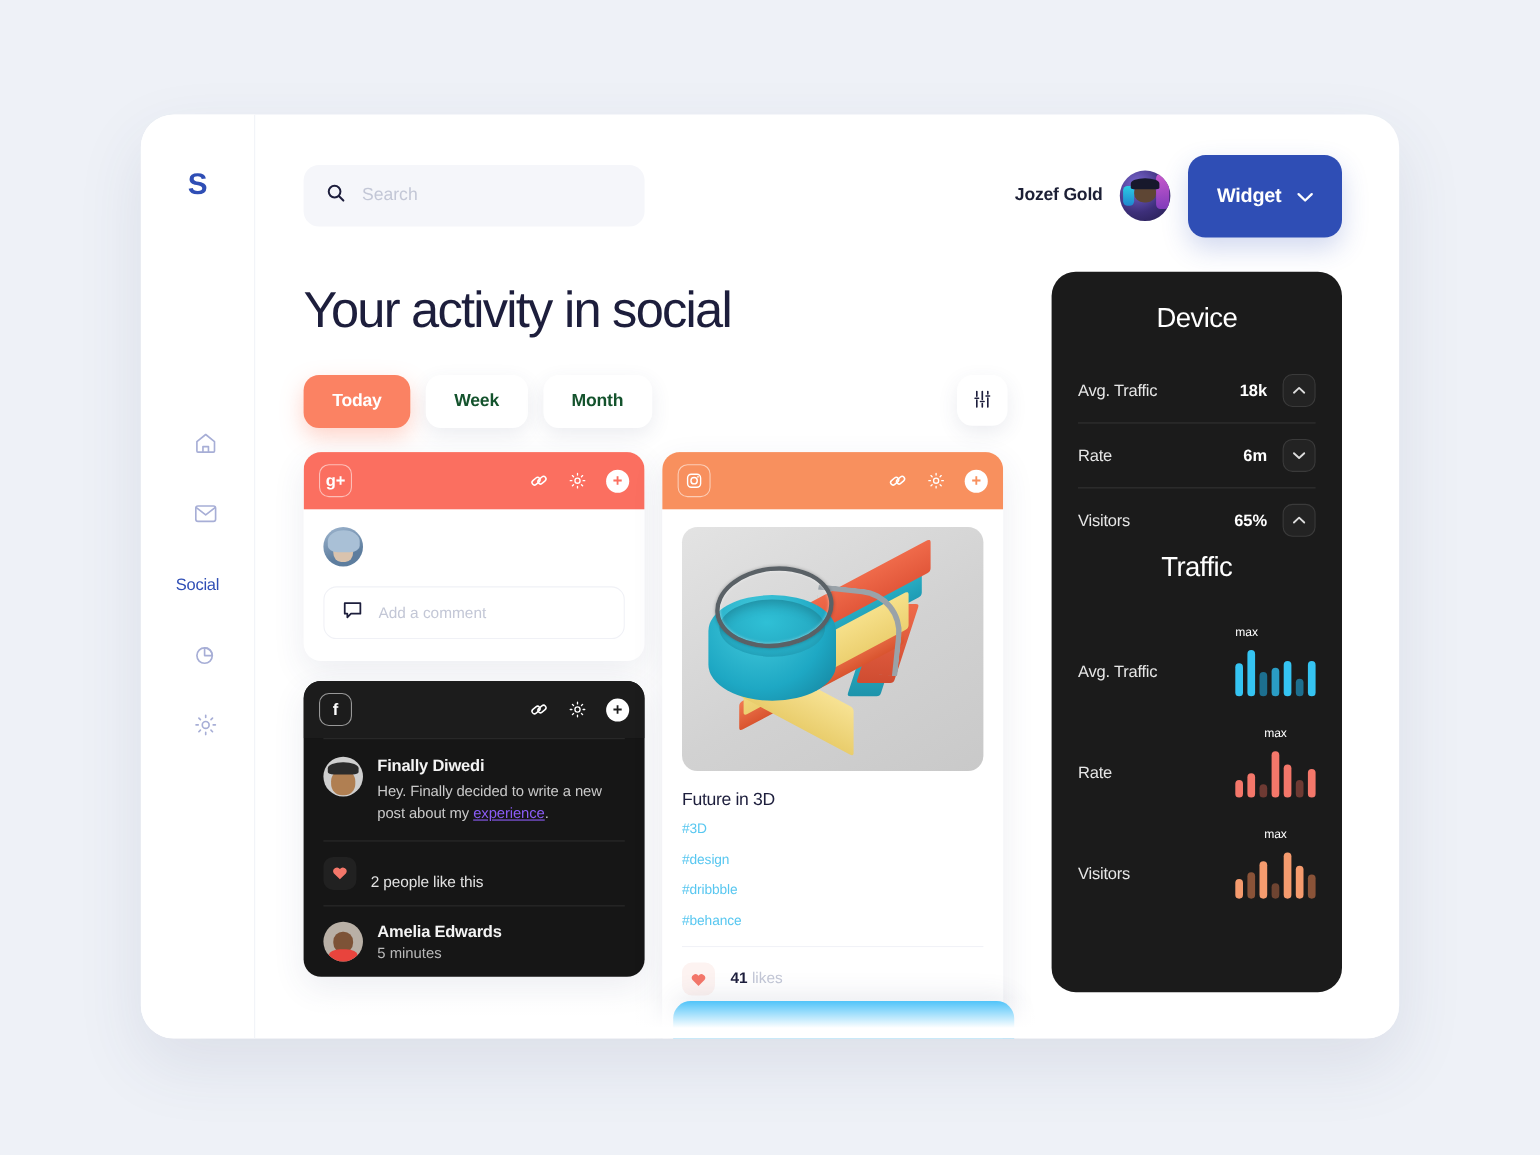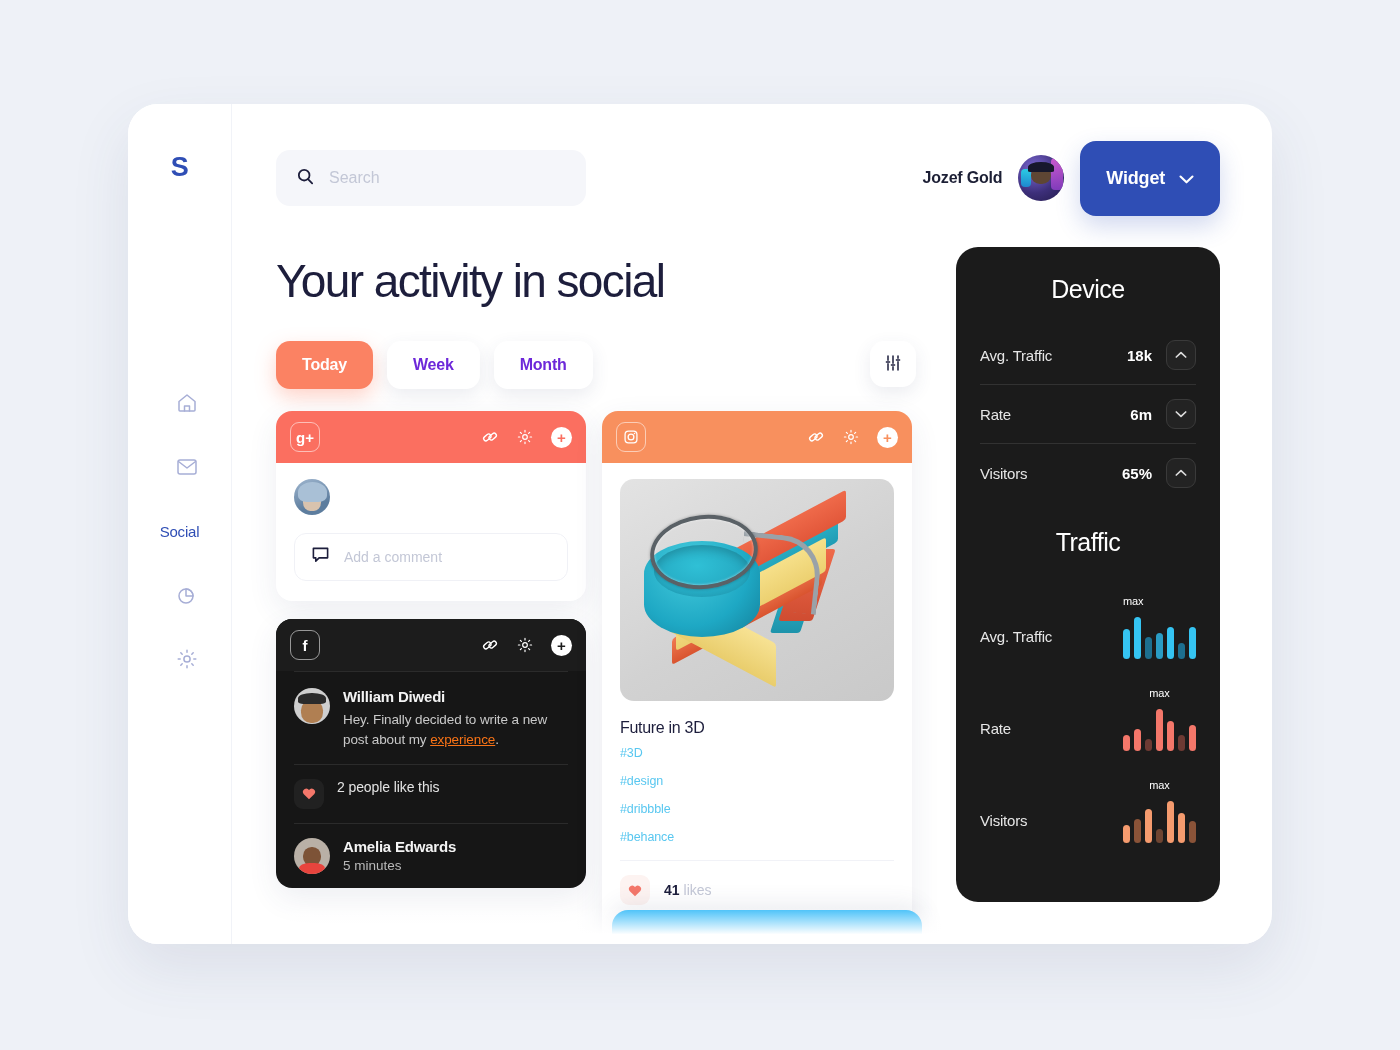--- a/index.html
+++ b/index.html
@@ -191,21 +191,21 @@
   .tab {
     height: 48px;
     padding: 0 26px;
     border-radius: 14px;
     border: none;
     background: #ffffff;
     box-shadow: 0 6px 18px rgba(60, 70, 110, .10);
     font-family: "Liberation Sans", sans-serif;
     font-size: 16px;
     font-weight: bold;
-    color: #6d28d9;
+    color: #14532d;
     letter-spacing: -0.2px;
     cursor: pointer;
   }
   .tab.active {
     background: #fb8263;
     color: #fff;
     box-shadow: 0 8px 20px rgba(251, 130, 99, .35);
   }
   .filter-btn {
     margin-left: auto;
@@ -318,21 +318,21 @@
     letter-spacing: -0.2px; margin-bottom: 5px;
   }
   .post-text {
     font-size: 13.5px; color: #b7bbc9; line-height: 1.47;
     letter-spacing: -0.1px;
   }
   .post-text .link { color: #fb6f60; font-weight: bold; word-break: break-all; }
   .card.dark .post-name { color: #f4f4f4; }
   .card.dark .post-text { color: #c9c9c9; }
   .card.dark .post-text .uline {
-    color: #f97316; text-decoration: underline; font-weight: normal;
+    color: #8b5cf6; text-decoration: underline; font-weight: normal;
   }
 
   .comment-box {
     margin-top: 18px;
     height: 48px;
     border: 1.5px solid #f0f1f6;
     border-radius: 12px;
     display: flex; align-items: center;
     padding: 0 16px; gap: 14px;
   }
@@ -340,21 +340,21 @@
     border: none; outline: none; background: transparent;
     font-family: "Liberation Sans", sans-serif;
     font-size: 14px; color: #2a2c4a; width: 100%;
   }
   .comment-box input::placeholder { color: #c3c7d6; }
 
   
   .dark-divider { height: 1px; background: #2b2b2b; margin: 0 18px; }
   .dark-row {
     padding: 14px 18px;
-    display: flex; align-items: flex-start; gap: 13px;
+    display: flex; align-items: flex-end; gap: 13px;
   }
   .heart-chip {
     width: 30px; height: 30px; border-radius: 9px;
     background: #212121;
     display: flex; align-items: center; justify-content: center;
     flex: 0 0 30px;
   }
   .dark-row-text { font-size: 14px; color: #e3e3e3; letter-spacing: -0.1px; }
   .dark-sub { font-size: 13.5px; color: #b9b9b9; margin-top: 3px; }
 
@@ -493,21 +493,21 @@
   .stepper {
     margin-left: 14px;
     width: 30px; height: 30px;
     border-radius: 9px;
     border: 1px solid #3a3a3a;
     background: #232323;
     display: flex; align-items: center; justify-content: center;
     cursor: pointer;
   }
 
-  .traffic-title { margin-top: 26px; }
+  .traffic-title { }
   .traffic-list { margin-top: 10px; }
   .traffic-row {
     display: flex; align-items: flex-end;
     height: 92px;
     gap: 10px;
   }
   .traffic-label {
     font-size: 15px; color: #e6e6e6; letter-spacing: -0.2px;
     padding-bottom: 14px;
   }
@@ -703,21 +703,21 @@
                 </span>
             </div>
           </div>
 
           <div class="dark-divider"></div>
 
           <div class="card-body" style="padding:16px 18px 14px 18px">
             <div class="post">
               <div class="post-avatar av-william"></div>
               <div style="flex:1;min-width:0">
-                <div class="post-name">William Diwedi</div>
+                <div class="post-name">Finally Diwedi</div>
                 <div class="post-text"><span>Hey. Finally decided to write a new post about my </span><a class="uline" href="#">experience</a><span>.</span></div>
               </div>
             </div>
           </div>
 
           <div class="dark-divider"></div>
 
           <div class="dark-row">
             <div class="heart-chip">
               <svg width="14" height="13" viewBox="0 0 14 13" fill="#f4776a">

